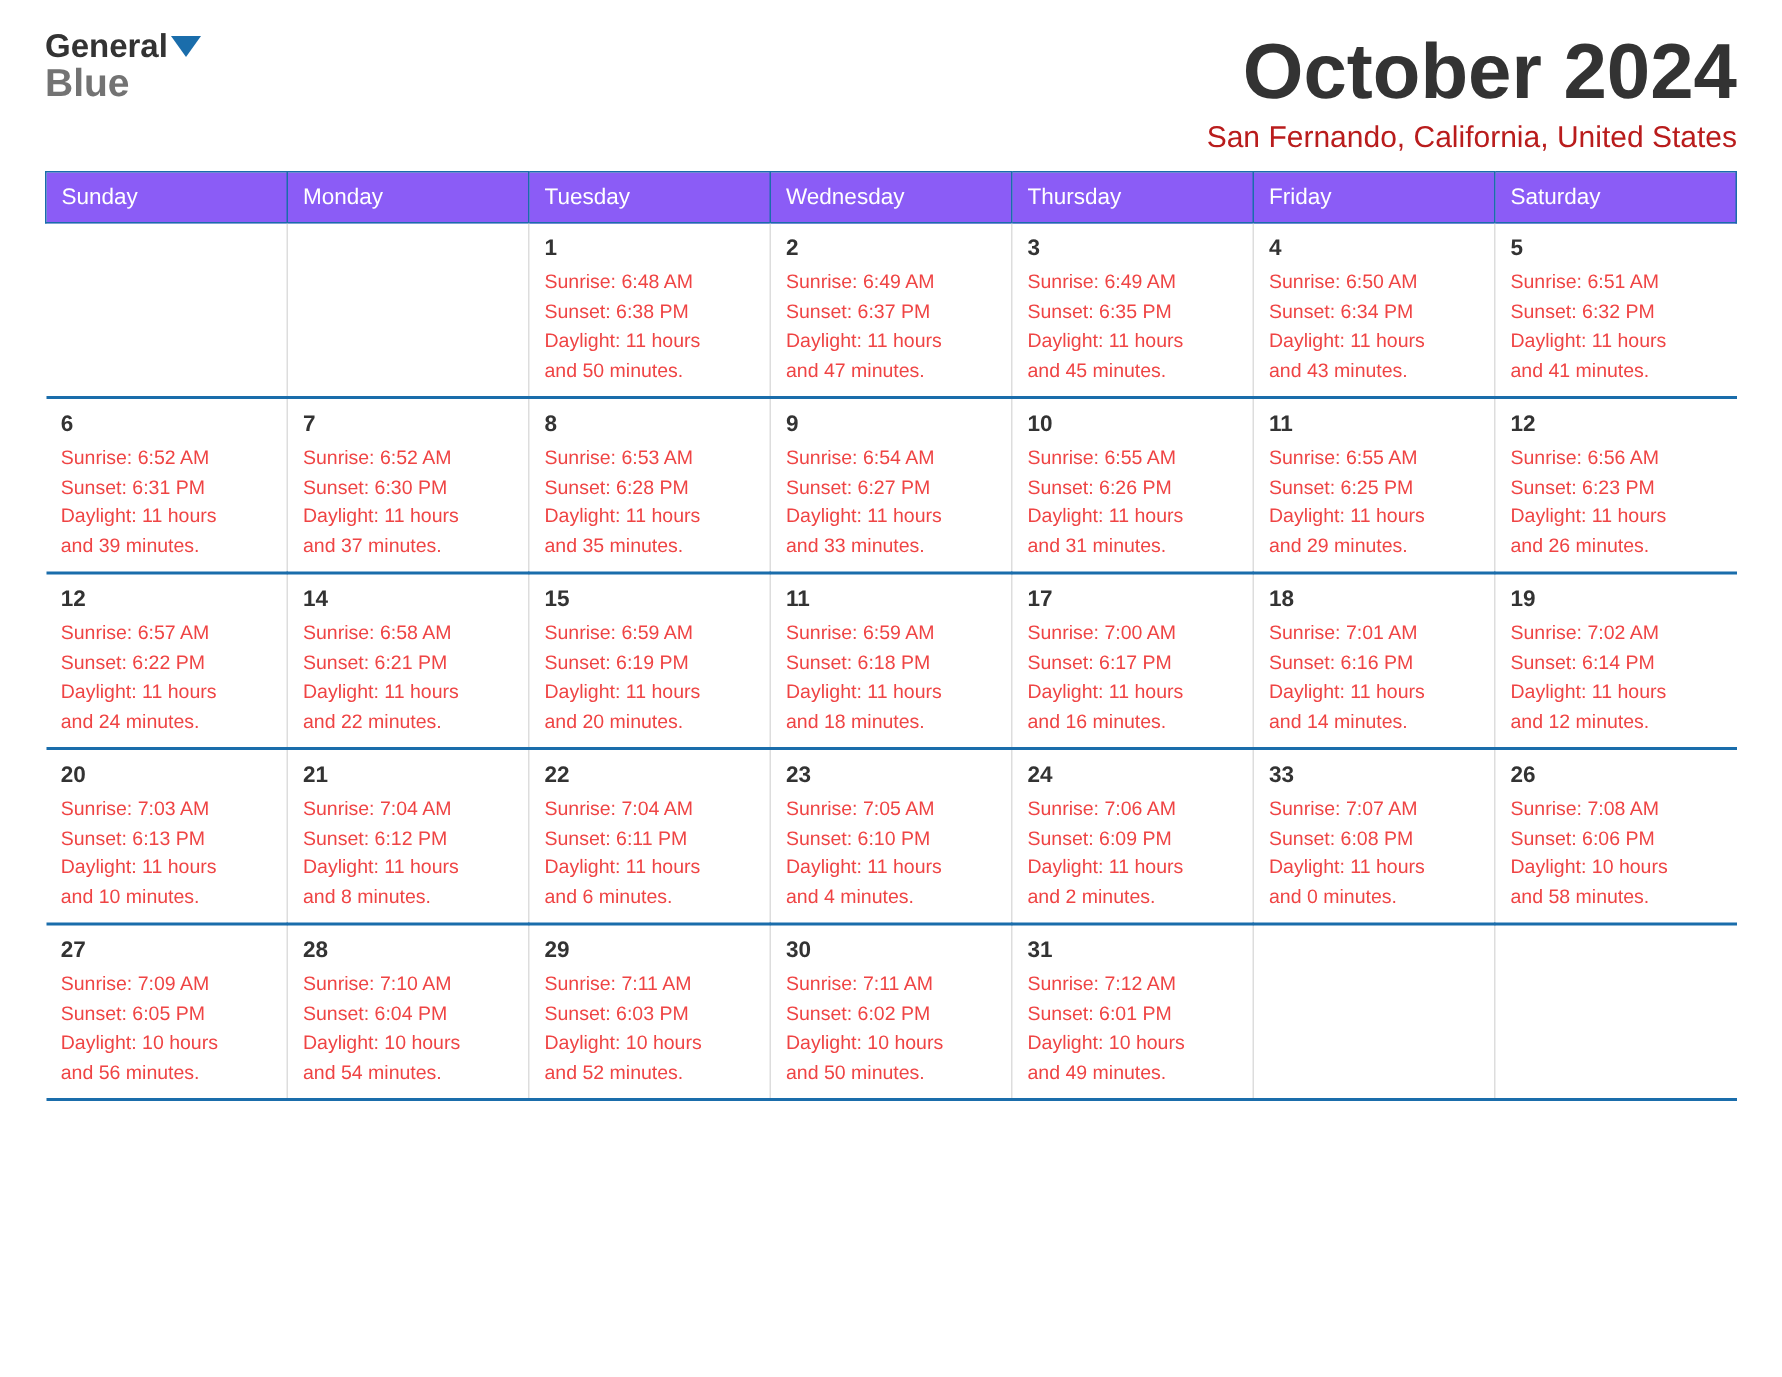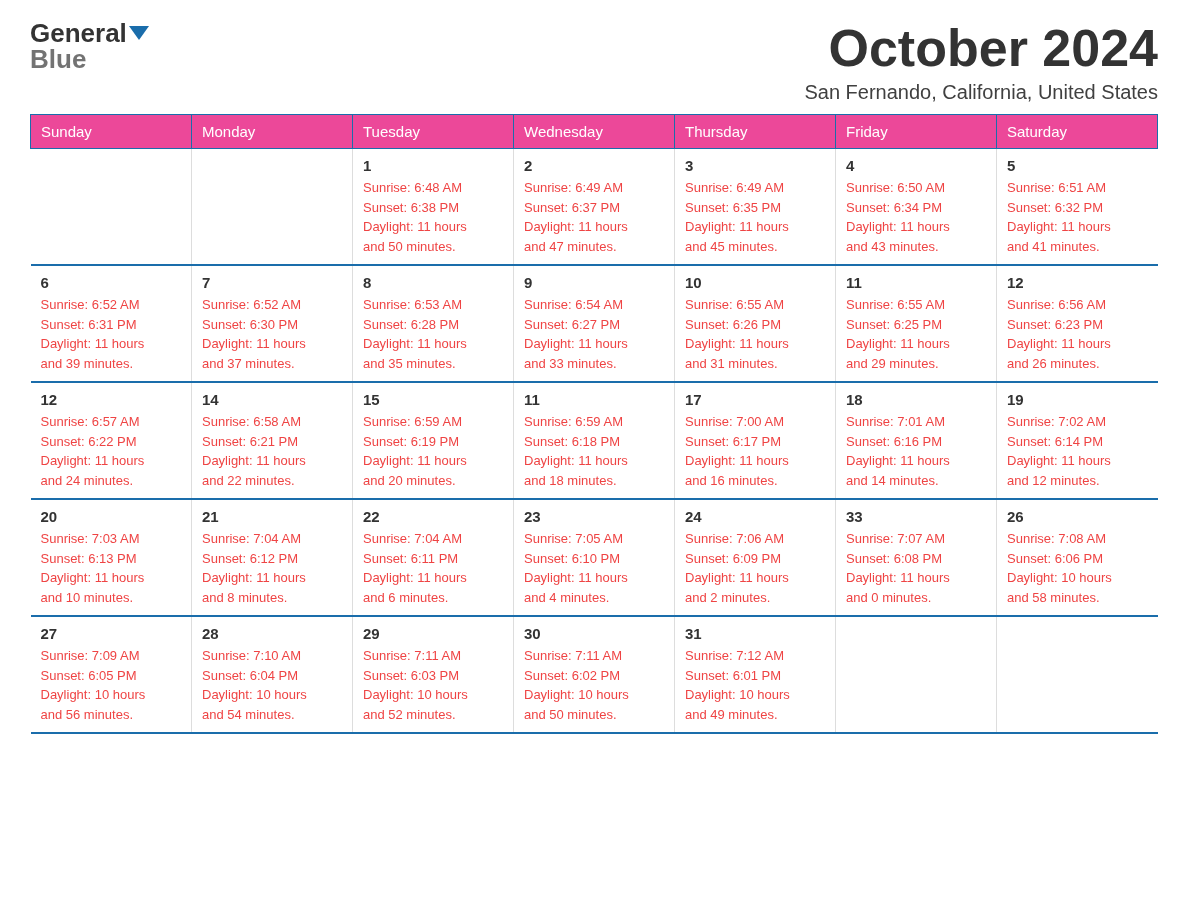--- a/index.html
+++ b/index.html
@@ -16,21 +16,21 @@
       justify-content: space-between;
       align-items: flex-start;
       margin-bottom: 10px;
     }
     .logo {
       display: flex;
       flex-direction: column;
       align-items: flex-start;
     }
     .logo-text-general {
-      font-size: 26px;
+      font-size: 22px;
       font-weight: bold;
       color: #333;
       line-height: 1;
     }
     .logo-text-blue {
       font-size: 26px;
       font-weight: bold;
       color: #737373;
       line-height: 1;
     }
@@ -52,30 +52,30 @@
       text-align: right;
     }
     .month-title {
       font-size: 52px;
       font-weight: bold;
       color: #333;
       line-height: 1.1;
     }
     .location-title {
       font-size: 20px;
-      color: #404040;
+      color: #b91c1c;
       margin-top: 4px;
     }
     .calendar-table {
       width: 100%;
       border-collapse: collapse;
       margin-top: 8px;
     }
     .calendar-table thead tr {
-      background-color: #ec4899;
+      background-color: #8b5cf6;
     }
     .calendar-table thead th {
       color: #fff;
       font-size: 15px;
       font-weight: normal;
       padding: 8px 10px;
       text-align: left;
       border: 1px solid #1a6dab;
     }
     .calendar-table tbody tr {

